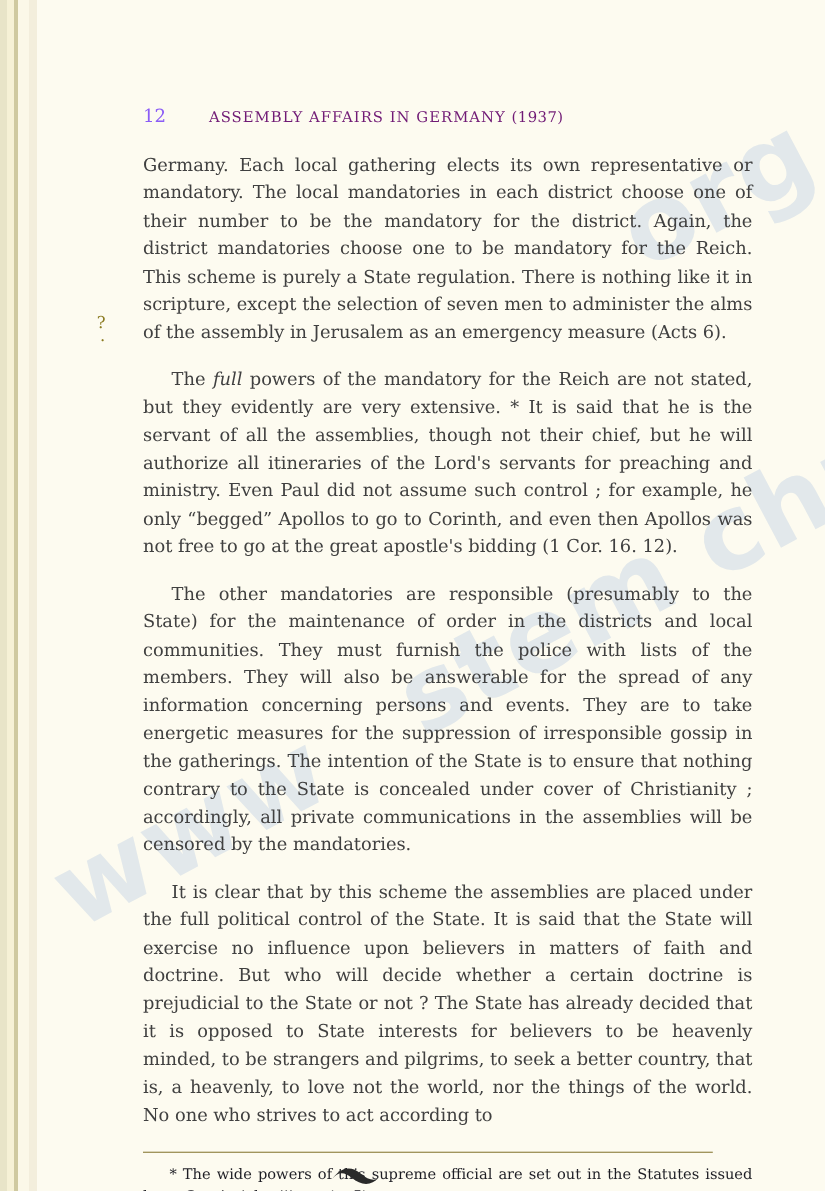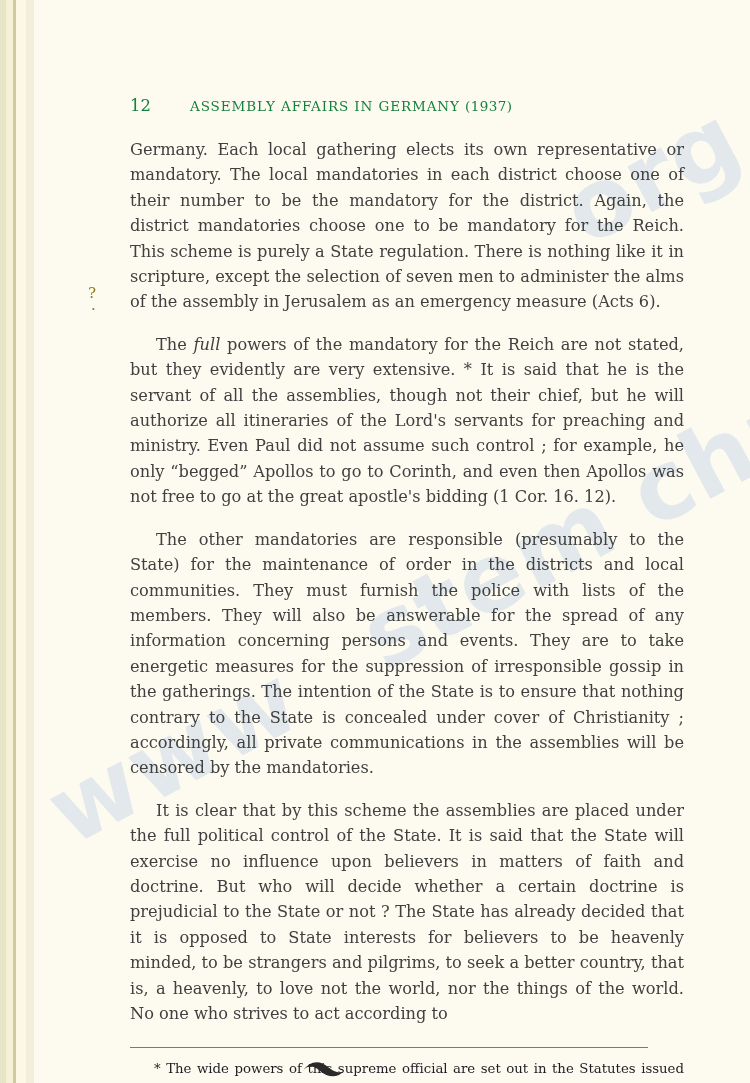--- a/index.html
+++ b/index.html
@@ -76,27 +76,27 @@
     width: 554px;
   }
 
   .header-line {
     display: flex;
     align-items: baseline;
     margin-bottom: 22px;
   }
   .folio {
     font-size: 16.5px;
-    color: #15803d;
+    color: #8b5cf6;
     width: 60px;
   }
   .running-head {
     font-size: 13.5px;
     letter-spacing: 0.9px;
-    color: #15803d;
+    color: #701a75;
     font-variant: small-caps;
     text-transform: uppercase;
     flex: 1;
   }
   .running-head .yr {
     letter-spacing: 0.4px;
   }
 
   p.body {
     font-size: 16.2px;

